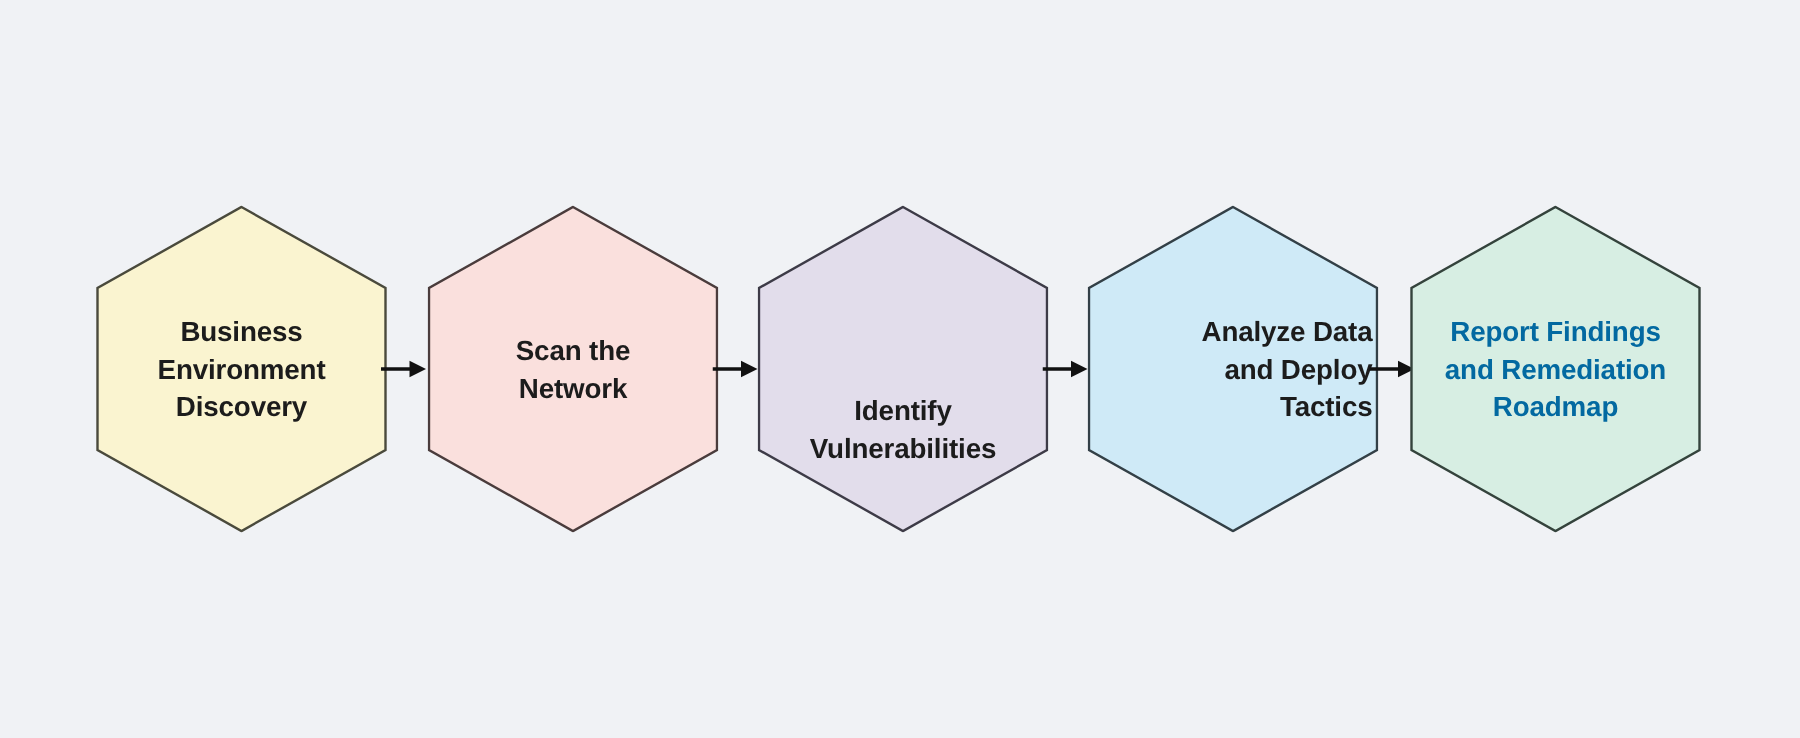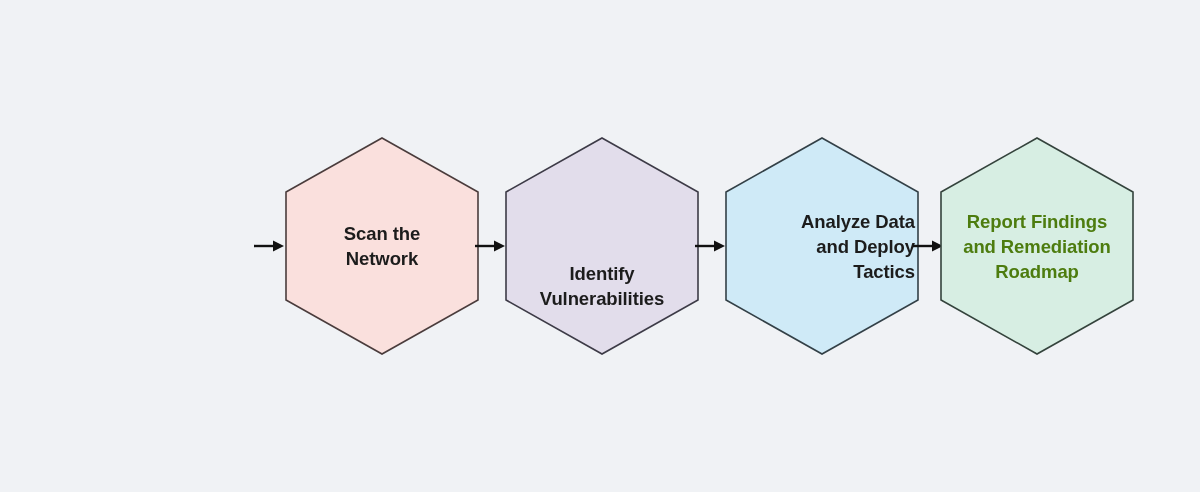--- a/index.html
+++ b/index.html
@@ -75,20 +75,28 @@
   .flow-arrow.a2 { left: 475px; }
   .flow-arrow.a3 { left: 695px; }
   .flow-arrow.a4 { left: 913px; }
 </style>
 </head>
 <body style="background: rgb(240, 242, 245);">
 
 <div id="diagram-canvas">
   <div class="flow-row">
 
+    <div class="hex-node n1">
+      <svg class="hex-svg" viewBox="0 0 194 218">
+        <polygon points="97,1 193,55 193,163 97,217 1,163 1,55" fill="#faf4d0" stroke="#4a4a3c" stroke-width="1.6"></polygon>
+      </svg>
+      <div class="hex-label" style="color: rgb(28, 28, 28);">Business
+Environment
+Discovery</div>
+    </div>
 
     <div class="flow-arrow a1">
       <svg width="32" height="26" viewBox="0 0 32 26">
         <line x1="0" y1="13" x2="23" y2="13" stroke="#111111" stroke-width="2.4"></line>
         <polygon points="30,13 19,7.5 19,18.5" fill="#111111"></polygon>
       </svg>
     </div>
 
     <div class="hex-node n2">
       <svg class="hex-svg" viewBox="0 0 194 218">
@@ -133,19 +141,19 @@
       <svg width="32" height="26" viewBox="0 0 32 26">
         <line x1="0" y1="13" x2="23" y2="13" stroke="#111111" stroke-width="2.4"></line>
         <polygon points="30,13 19,7.5 19,18.5" fill="#111111"></polygon>
       </svg>
     </div>
 
     <div class="hex-node n5">
       <svg class="hex-svg" viewBox="0 0 194 218">
         <polygon points="97,1 193,55 193,163 97,217 1,163 1,55" fill="#d7eee3" stroke="#34433c" stroke-width="1.6"></polygon>
       </svg>
-      <div class="hex-label" style="color: #4d7c0f;">Report Findings
+      <div class="hex-label" style="color: #0369a1;">Report Findings
 and Remediation
 Roadmap</div>
     </div>
 
   </div>
 </div>
 
 </body></html>

